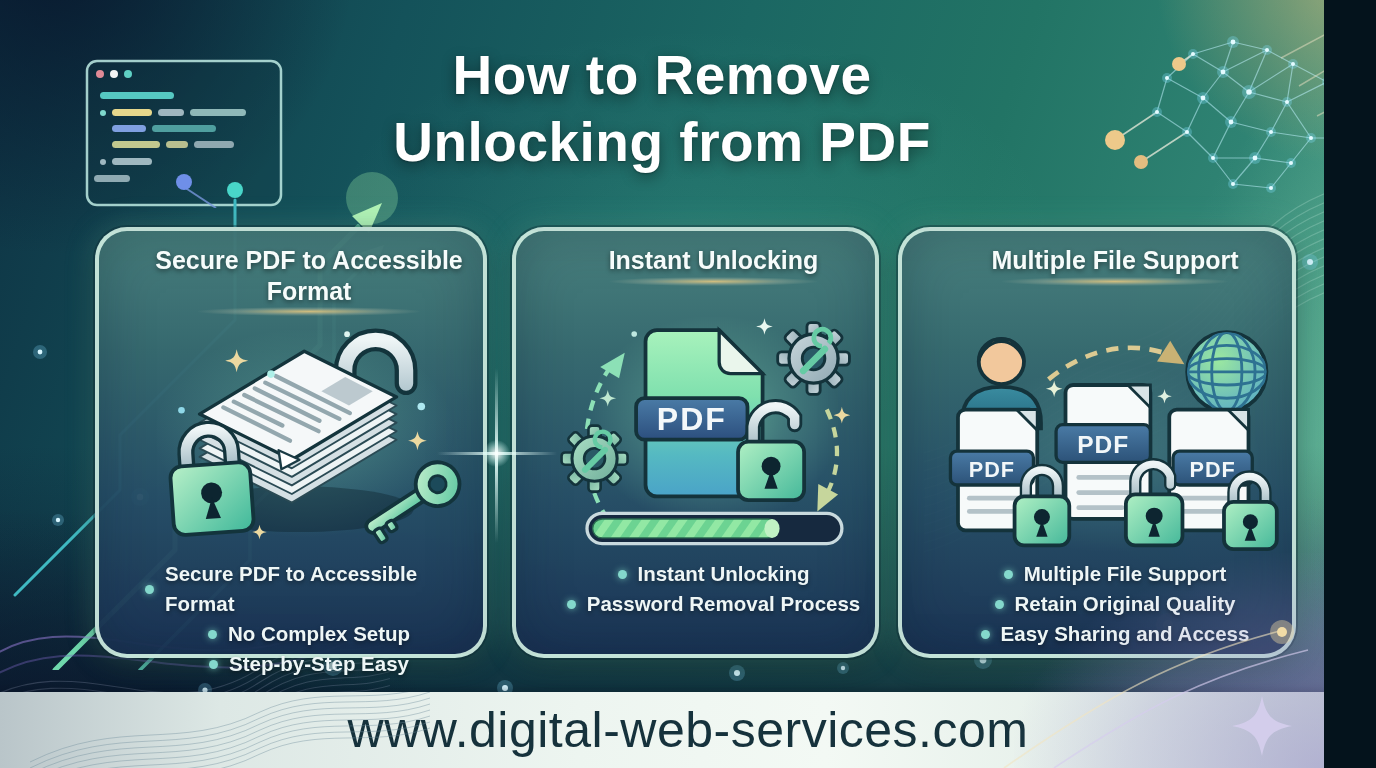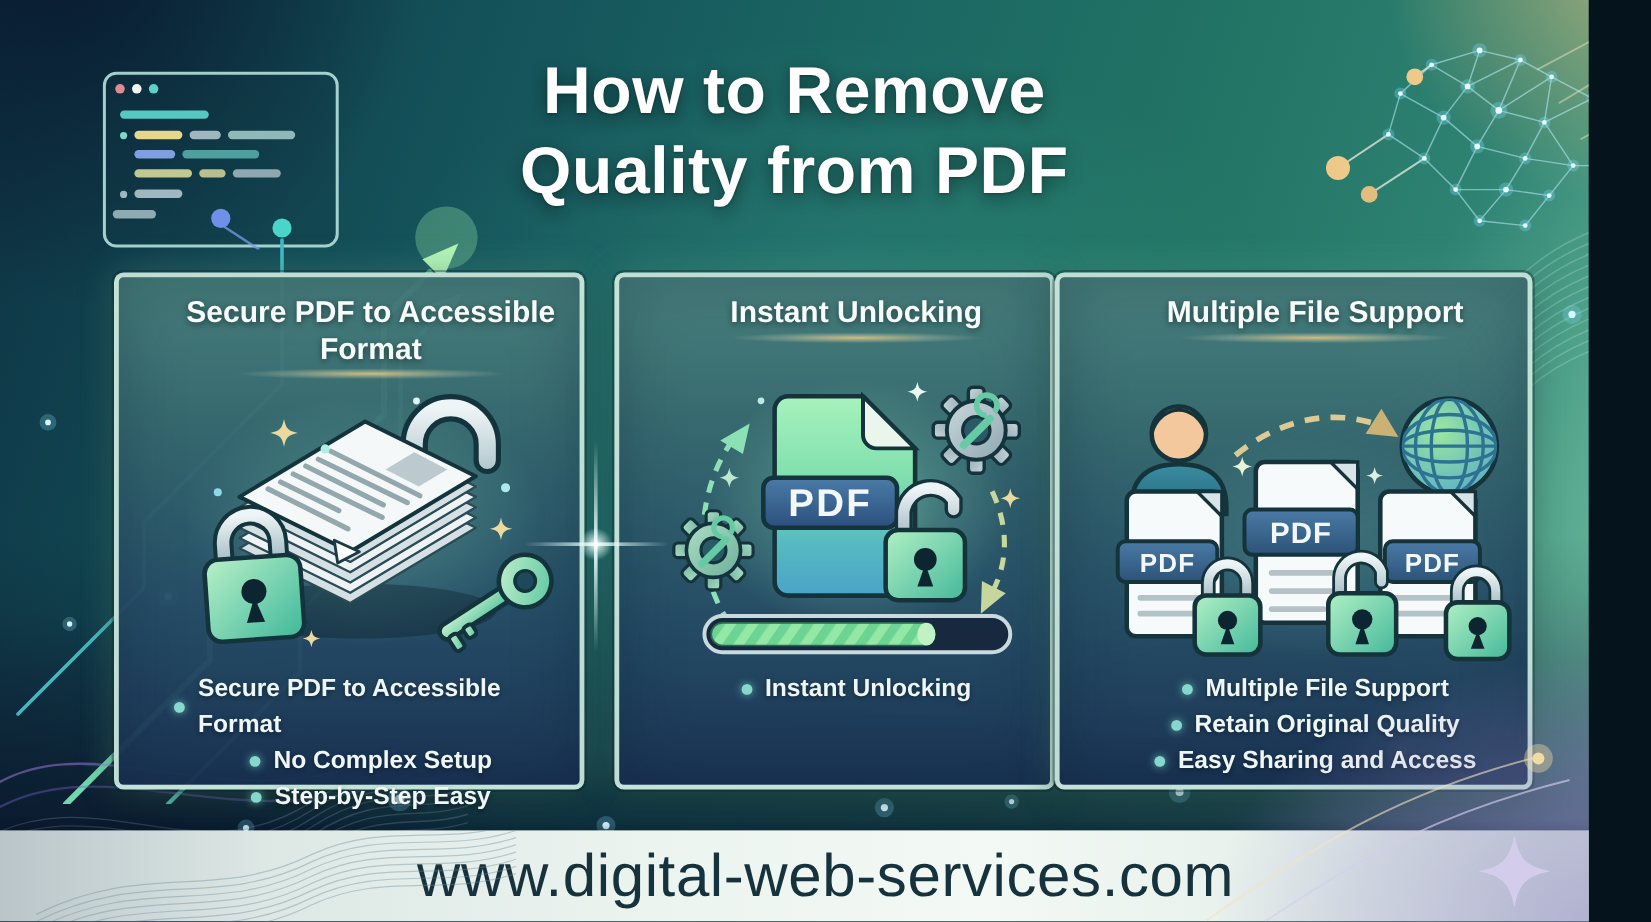--- a/index.html
+++ b/index.html
@@ -18,26 +18,26 @@
   .codewin{left:84px;top:58px;width:200px;height:150px;z-index:1;}
   .arrows{left:0;top:70px;width:420px;height:600px;z-index:1;}
   .network{left:1085px;top:0;width:291px;height:235px;z-index:1;}
   .waves-right{right:0;top:160px;width:400px;height:440px;z-index:1;opacity:.9;}
   .waves-bl{left:-10px;top:545px;width:400px;height:225px;z-index:1;}
   .dots{left:0;top:0;width:1376px;height:768px;z-index:2;}
   .title{position:absolute;left:0;top:42px;width:100%;margin:0;text-align:center;z-index:5;
     color:#ffffff;font-size:55px;font-weight:700;line-height:1.22;letter-spacing:.5px;
     text-shadow:0 4px 14px rgba(0,0,0,0.42),0 1px 2px rgba(0,0,0,0.3);}
   .cards{position:absolute;left:95px;top:227px;width:1201px;height:431px;display:flex;z-index:5;}
-  .card{position:relative;box-sizing:border-box;border-radius:8px;
+  .card{position:relative;box-sizing:border-box;border-radius:32px;
     border:4px solid rgba(206,235,224,0.92);
     background:linear-gradient(180deg, rgba(74,129,126,0.97) 0%, rgba(56,106,112,0.96) 28%, rgba(40,80,104,0.96) 62%, rgba(27,51,85,0.97) 100%);
     box-shadow:0 0 0 2px rgba(10,35,45,0.35),0 0 30px rgba(120,220,195,0.28),0 8px 26px rgba(0,0,0,0.38),inset 0 0 55px rgba(8,26,42,0.28);padding-left:36px;}
   .card1{width:392px;margin-right:25px;}
-  .card2{width:367px;}
+  .card2{width:367px;margin-right:19px;}
   .card3{width:398px;}
   .card-head{min-height:72px;padding-top:14px;}
   .card-title{margin:0 auto;max-width:332px;text-align:center;color:#f6fcfb;
     font-size:25px;font-weight:700;line-height:1.22;text-shadow:0 2px 5px rgba(0,0,0,0.45);}
   .title-flare{width:64%;height:9px;margin:1px auto 0;
     background:radial-gradient(ellipse at center, rgba(255,213,130,0.75) 0%, rgba(255,236,195,0.22) 45%, rgba(255,236,195,0) 72%);}
   .illus{height:236px;display:flex;align-items:center;justify-content:center;}
   .bullets{list-style:none;margin:6px 0 0;padding:0 10px;}
   .bullets li{display:flex;align-items:center;justify-content:center;
     color:#eef6f6;font-size:20.5px;font-weight:700;line-height:30px;
@@ -274,21 +274,21 @@
       <circle cx="983" cy="660" r="3.4"></circle>
         <circle cx="1310" cy="262" r="3"></circle>
         <circle cx="1352" cy="412" r="2.5"></circle>
       <circle cx="58" cy="520" r="2.2"></circle>
         <circle cx="205" cy="690" r="2.6"></circle>
     </g>
     <circle cx="1168" cy="625" r="12" fill="rgba(242,220,166,0.4)"></circle>
     <circle cx="1168" cy="625" r="5" fill="#f2dca6"></circle>
   </svg>
 
-  <h1 class="title"><span>How to Remove</span><br><span>Quality from PDF</span></h1>
+  <h1 class="title"><span>How to Remove</span><br><span>Unlocking from PDF</span></h1>
 
   <div class="cards">
 
     <section class="card card1">
       <div class="card-head">
         <h2 class="card-title">Secure PDF to Accessible Format</h2>
         <div class="title-flare"></div>
       </div>
       <div class="illus">
         <svg width="330" height="236" viewBox="0 0 340 248">
@@ -484,20 +484,24 @@
             <use href="#c2star" transform="translate(58,86) scale(0.8)" fill="#bfe8d0"></use>
             <circle cx="86" cy="18" r="3" fill="#bfe8e0"></circle>
           </g>
         </svg>
       </div>
       <ul class="bullets">
         <li>
             <span class="b-dot"></span>
             <span class="b-text">Instant Unlocking</span>
           </li>
+        <li>
+            <span class="b-dot"></span>
+            <span class="b-text">Password Removal Process</span>
+          </li>
       </ul>
     </section>
 
     <section class="card card3">
       <div class="card-head">
         <h2 class="card-title">Multiple File Support</h2>
         <div class="title-flare"></div>
       </div>
       <div class="illus">
         <svg width="349" height="236" viewBox="0 0 370 250">

